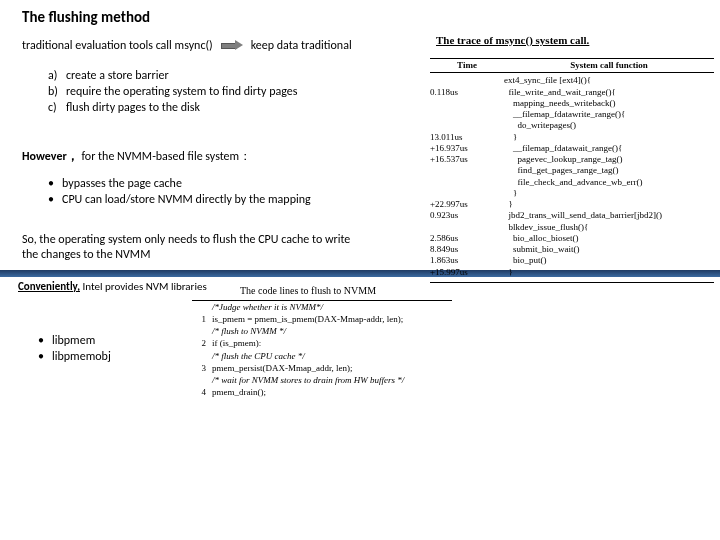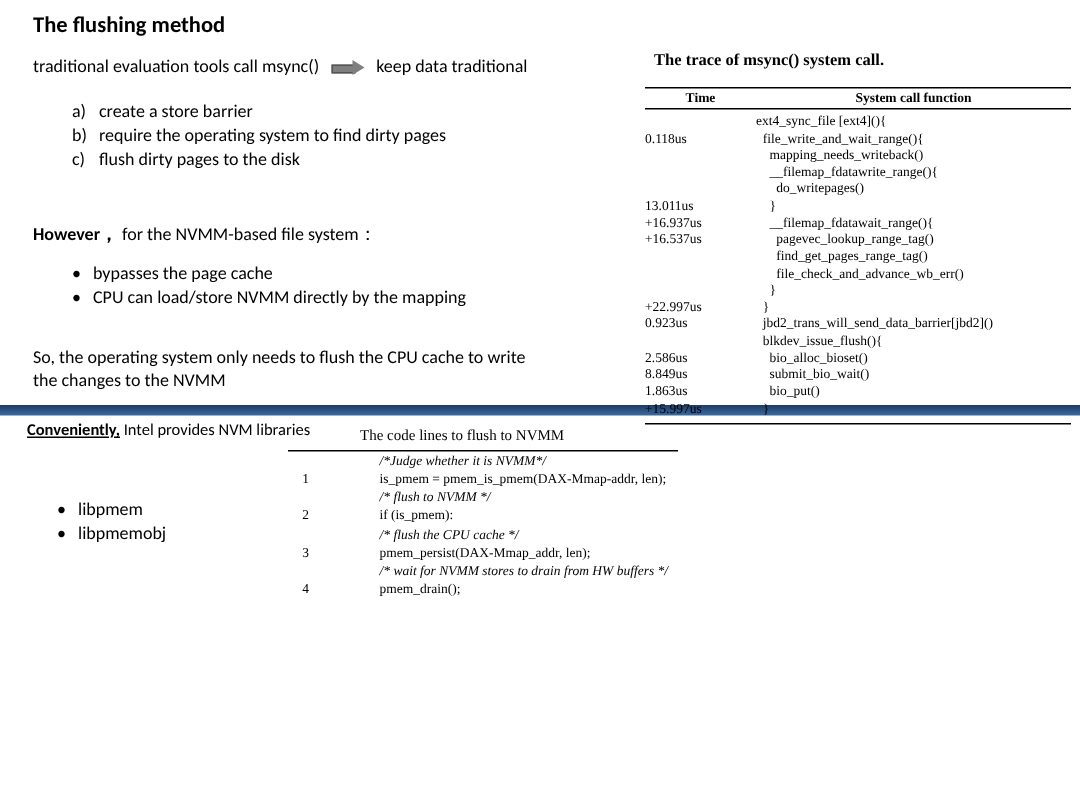--- a/index.html
+++ b/index.html
@@ -126,21 +126,21 @@
   .list3 .lab { width: 14px; flex-shrink: 0; }
 
   
   .trace-title {
     position: absolute;
     left: 436px;
     top: 34px;
     font-size: 11px;
     font-family: "Times New Roman", serif;
   }
-  .trace-title b { font-weight: 700; }
+  .trace-title b { font-weight: 700; text-decoration: underline; }
   .trace-box {
     position: absolute;
     left: 430px;
     top: 58px;
     width: 284px;
     font-family: "Times New Roman", serif;
     font-size: 9px;
     line-height: 1.25;
   }
   .trace-header {
@@ -169,21 +169,21 @@
   .code-box {
     position: absolute;
     left: 192px;
     top: 300px;
     width: 260px;
     font-family: "Times New Roman", serif;
     font-size: 9px;
     line-height: 1.35;
     border-top: 1px solid #000;
   }
-  .code-row { display: flex; gap: 41px; }
+  .code-row { display: flex; }
   .code-row .ln { width: 14px; text-align: right; padding-right: 6px; color: #000; }
   .code-row .cd { flex: 1; }
   .code-row.cmt .cd { font-style: italic; }
   .code-row.fn .cd { }
 </style>
 </head>
 <body>
 
 <div class="slide">
 

